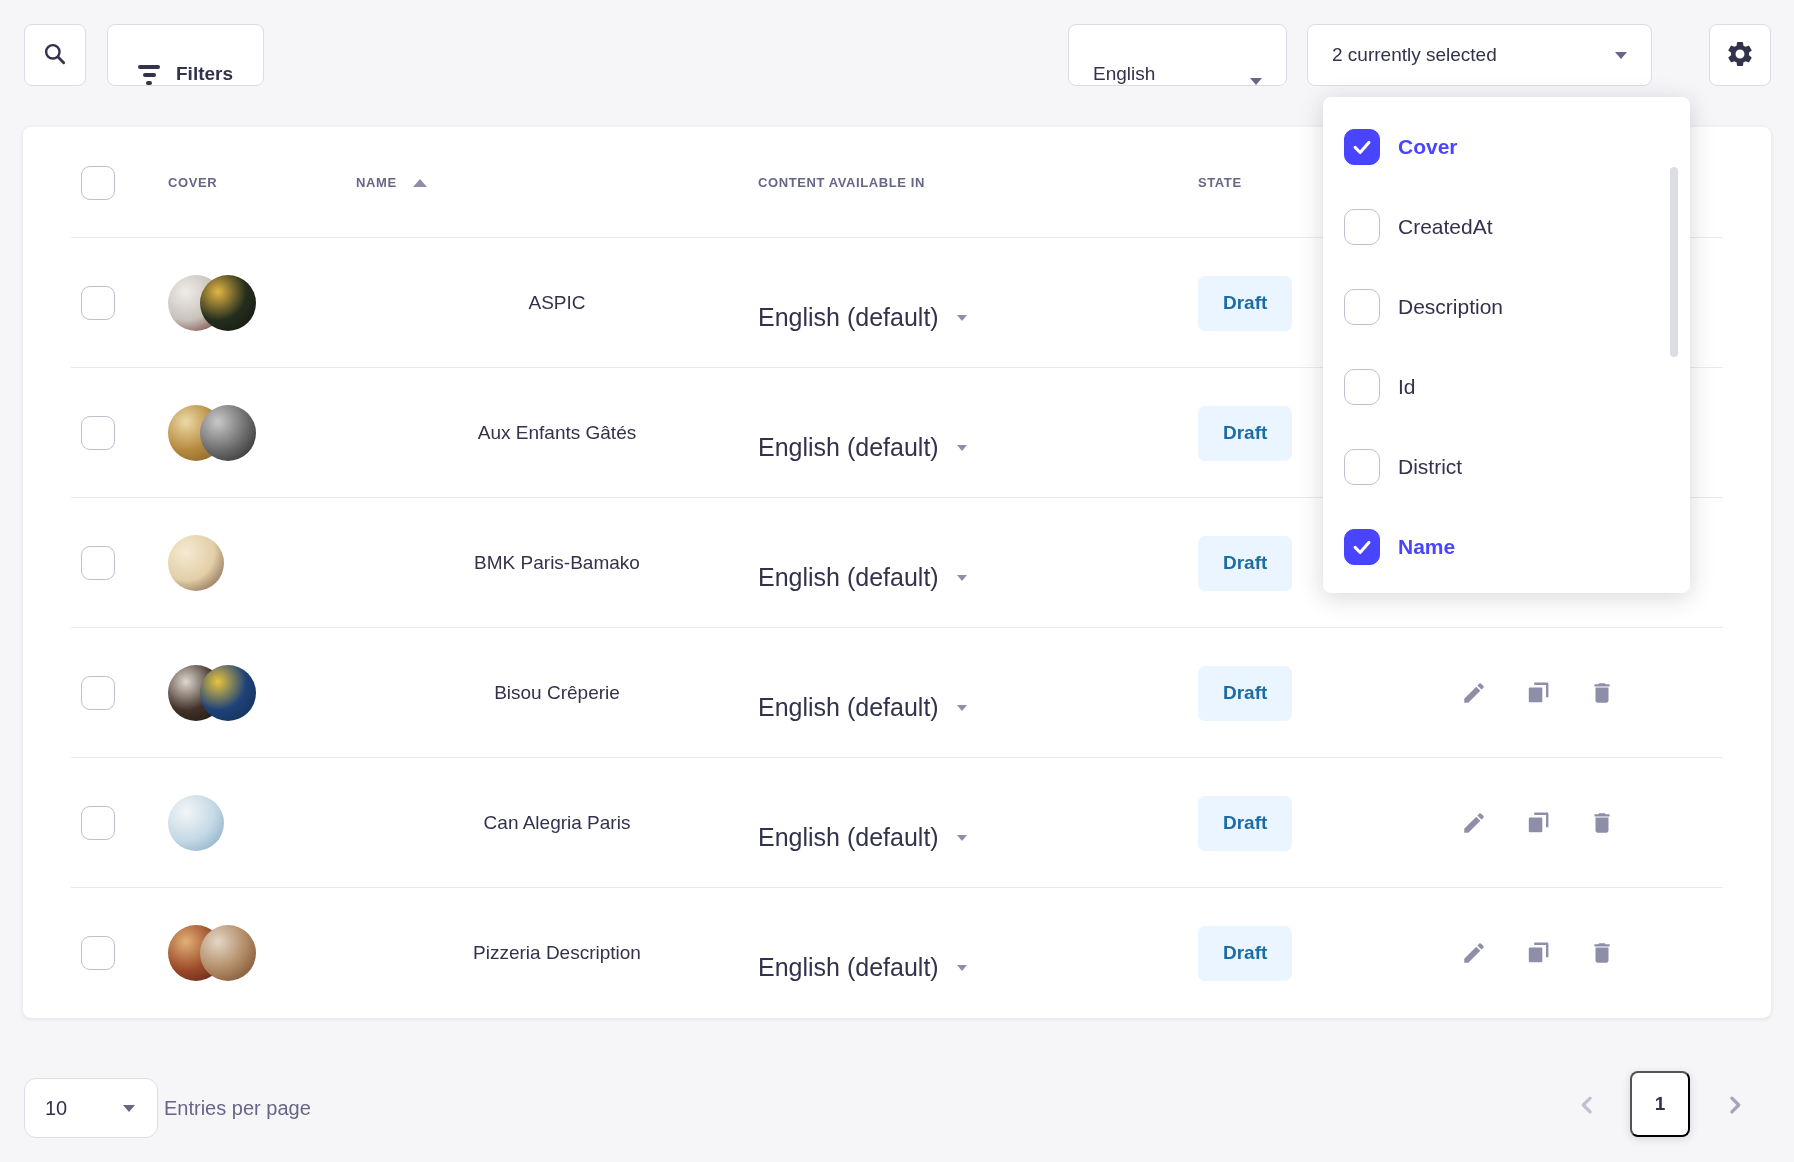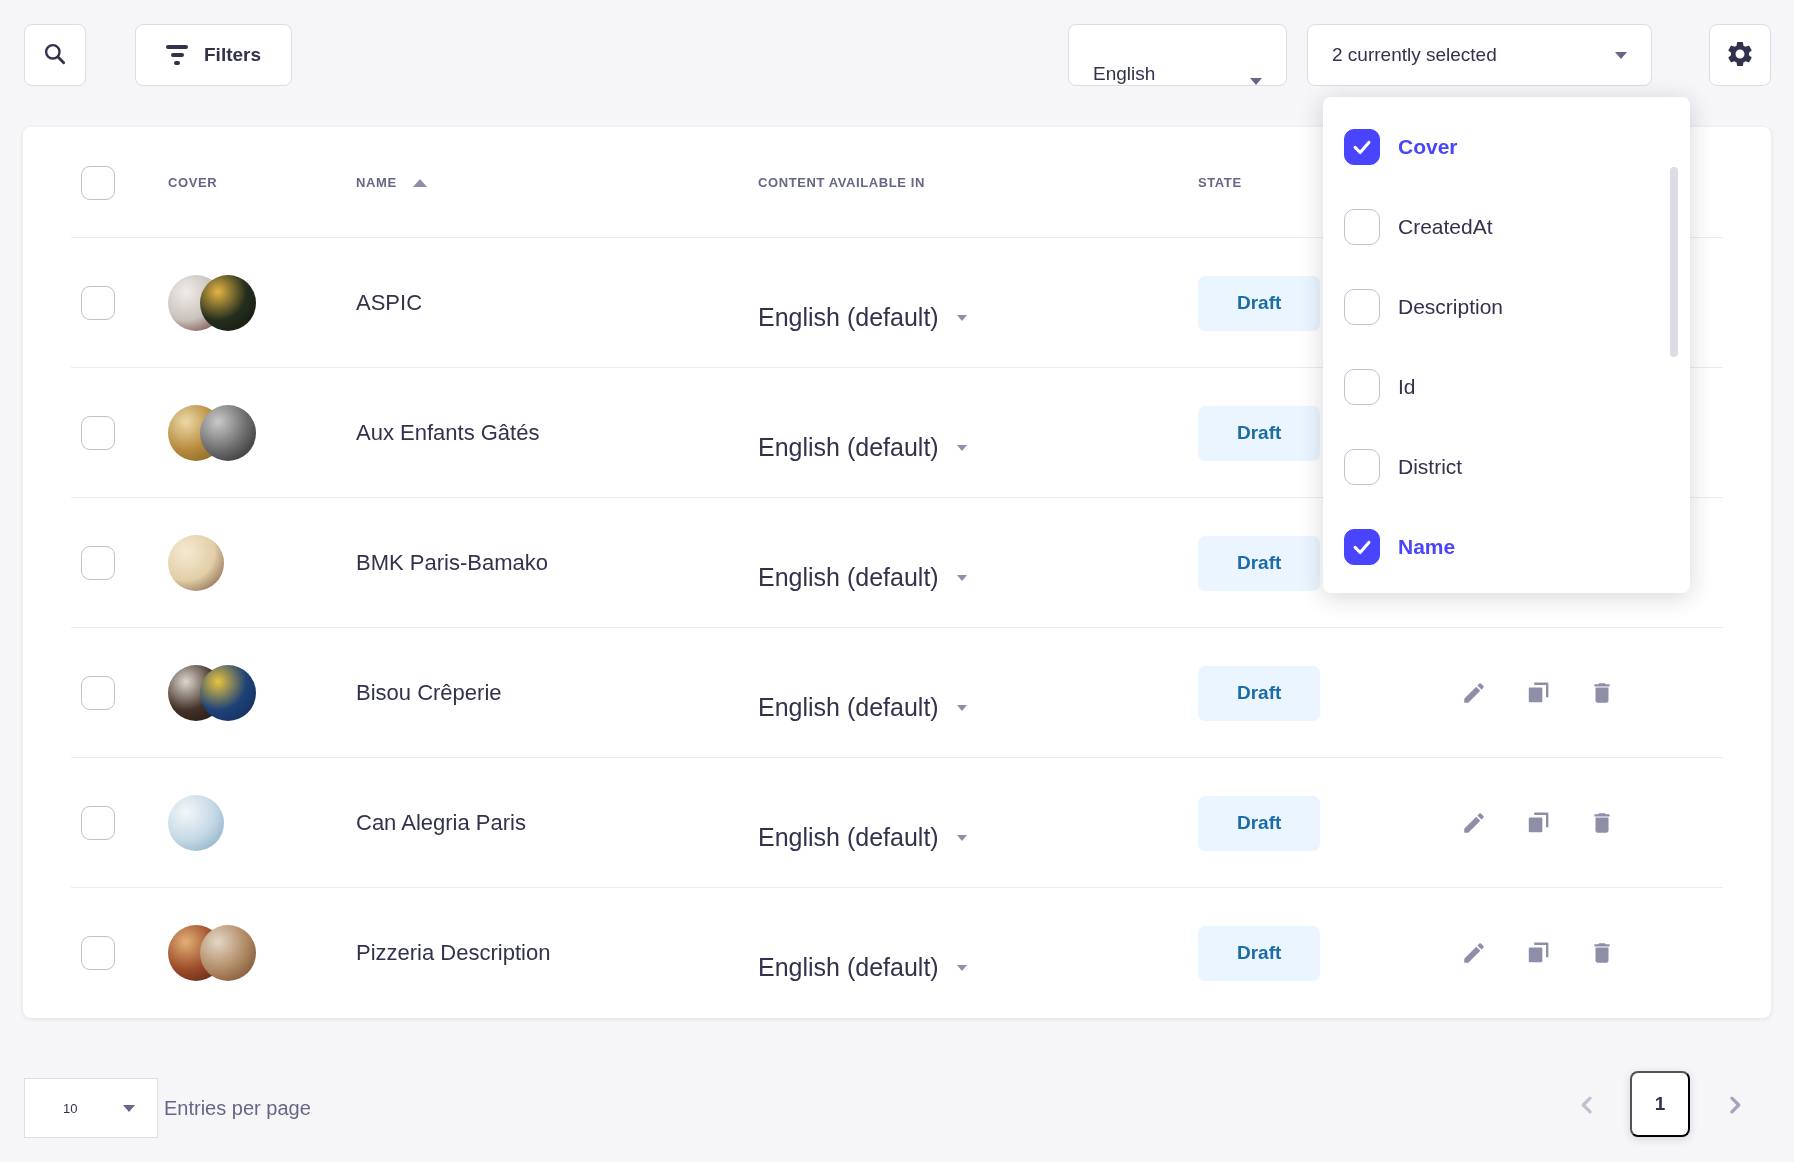--- a/index.html
+++ b/index.html
@@ -10,22 +10,22 @@
   *{margin:0;padding:0;box-sizing:border-box;}
   html,body{width:1794px;height:1162px;overflow:hidden;}
   body{background:var(--page-bg);font-family:"Liberation Sans",sans-serif;color:var(--text-dark);position:relative;}
 
   
   .icon-btn{position:absolute;top:24px;width:62px;height:62px;background:var(--panel-bg);
     border:1px solid var(--border);border-radius:8px;display:flex;align-items:center;justify-content:center;cursor:pointer;}
   .search-btn{left:24px;}
   .gear-btn{left:1709px;}
   .filters-btn{position:absolute;left:107px;top:24px;height:62px;padding:0 30px;background:var(--panel-bg);
-    border:1px solid var(--border);border-radius:8px;display:flex;align-items:center;gap:16px;
-    font-size:19px;font-weight:700;color:var(--text-dark);cursor:pointer;margin-left:28px;}
+    border:1px solid var(--border);border-radius:8px;display:flex;align-items:flex-end;gap:16px;
+    font-size:19px;font-weight:700;color:var(--text-dark);cursor:pointer;}
   .filter-glyph{display:flex;flex-direction:column;align-items:center;gap:4px;}
   .filter-glyph i{display:block;height:4px;border-radius:2px;background:var(--text-dark);}
   .filter-glyph i:nth-child(1){width:22px;}
   .filter-glyph i:nth-child(2){width:13px;}
   .filter-glyph i:nth-child(3){width:6px;}
   .select-btn{position:absolute;top:24px;height:62px;background:var(--panel-bg);border:1px solid var(--border);
     border-radius:8px;display:flex;align-items:center;justify-content:space-between;padding:0 24px;
     font-size:19px;color:var(--text-dark);cursor:pointer;}
   .locale-btn{left:1068px;width:219px;align-items:flex-end;}
   .columns-btn{left:1307px;width:345px;}
@@ -42,45 +42,45 @@
   .t-row:last-child::after{display:none;}
   .hcell{font-size:13px;font-weight:700;letter-spacing:.6px;color:var(--text-gray);text-transform:uppercase;}
   .cell-cover{padding-left:53px;display:flex;align-items:center;}
   .name-wrap{display:flex;align-items:center;gap:16px;}
   .sort-arrow{width:0;height:0;border-left:7px solid transparent;border-right:7px solid transparent;
     border-bottom:8px solid var(--icon-gray);display:inline-block;cursor:pointer;}
   .checkbox{width:34px;height:34px;border:1.5px solid var(--checkbox-border);border-radius:9px;
     background:var(--panel-bg);cursor:pointer;flex:none;}
   .avatar{width:56px;height:56px;border-radius:50%;flex:none;}
   .avatar-overlap{margin-left:-24px;position:relative;z-index:2;}
-  .row-name{font-size:22px;color:var(--text-dark);}
+  .row-name{font-size:19px;color:var(--text-dark);text-align:center;}
   .locale-cell{display:flex;align-items:center;gap:18px;font-size:25px;color:var(--text-dark);cursor:pointer;margin-top:29px;}
   .locale-cell .caret{border-top-color:var(--icon-gray);border-left-width:5px;border-right-width:5px;border-top-width:6px;}
-  .badge{display:inline-flex;align-items:center;justify-content:center;height:55px;padding:0 39px;
+  .badge{display:inline-flex;align-items:center;justify-content:center;height:55px;padding:0 25px;
     border-radius:7px;background:var(--badge-bg);color:var(--badge-text);font-size:19px;font-weight:600;}
   .actions{display:flex;align-items:center;gap:38px;padding-left:13px;}
   .action-btn{width:26px;height:26px;border:none;background:transparent;cursor:pointer;display:flex;
     align-items:center;justify-content:center;padding:0;}
   .action-btn svg{display:block;}
 
   
   .dropdown{position:absolute;left:1323px;top:97px;width:367px;height:496px;background:var(--panel-bg);
     border-radius:8px;box-shadow:0 4px 24px rgba(33,33,52,.18);z-index:50;padding-top:10px;overflow:hidden;}
   .dd-item{height:80px;display:flex;align-items:center;padding-left:21px;gap:18px;cursor:pointer;}
   .dd-check{width:36px;height:36px;border-radius:10px;border:1.5px solid var(--checkbox-border);
     background:var(--panel-bg);flex:none;display:flex;align-items:center;justify-content:center;cursor:pointer;}
   .dd-item.checked .dd-check{background:var(--primary);border-color:var(--primary);}
   .dd-label{font-size:21px;color:var(--text-dark);}
   .dd-item.checked .dd-label{color:var(--primary);font-weight:700;}
   .dd-scroll{position:absolute;right:12px;top:70px;width:8px;height:190px;border-radius:4px;background:var(--border);}
 
   
   .pagesize-btn{position:absolute;left:24px;top:1078px;width:134px;height:60px;background:var(--panel-bg);
-    border:1px solid var(--border);border-radius:0;display:flex;align-items:center;justify-content:space-between;
-    padding:0 22px 0 38px;font-size:13px;color:var(--text-dark);cursor:pointer;}
+    border:1px solid var(--border);border-radius:12px;display:flex;align-items:center;justify-content:space-between;
+    padding:0 22px 0 20px;font-size:20px;color:var(--text-dark);cursor:pointer;}
   .entries-label{position:absolute;left:164px;top:1078px;height:60px;display:flex;align-items:center;
     font-size:20px;color:var(--text-gray);}
   .page-prev{position:absolute;left:1572px;top:1090px;width:30px;height:30px;background:transparent;border:none;cursor:default;}
   .page-next{position:absolute;left:1720px;top:1090px;width:30px;height:30px;background:transparent;border:none;cursor:pointer;}
   .page-card{position:absolute;left:1630px;top:1071px;width:60px;height:66px;background:var(--panel-bg);
     border-radius:8px;box-shadow:0 2px 8px rgba(33,33,52,.15);display:flex;align-items:center;justify-content:center;
     font-size:19px;font-weight:700;color:var(--text-dark);cursor:pointer;}
 </style>
 </head>
 <body>

